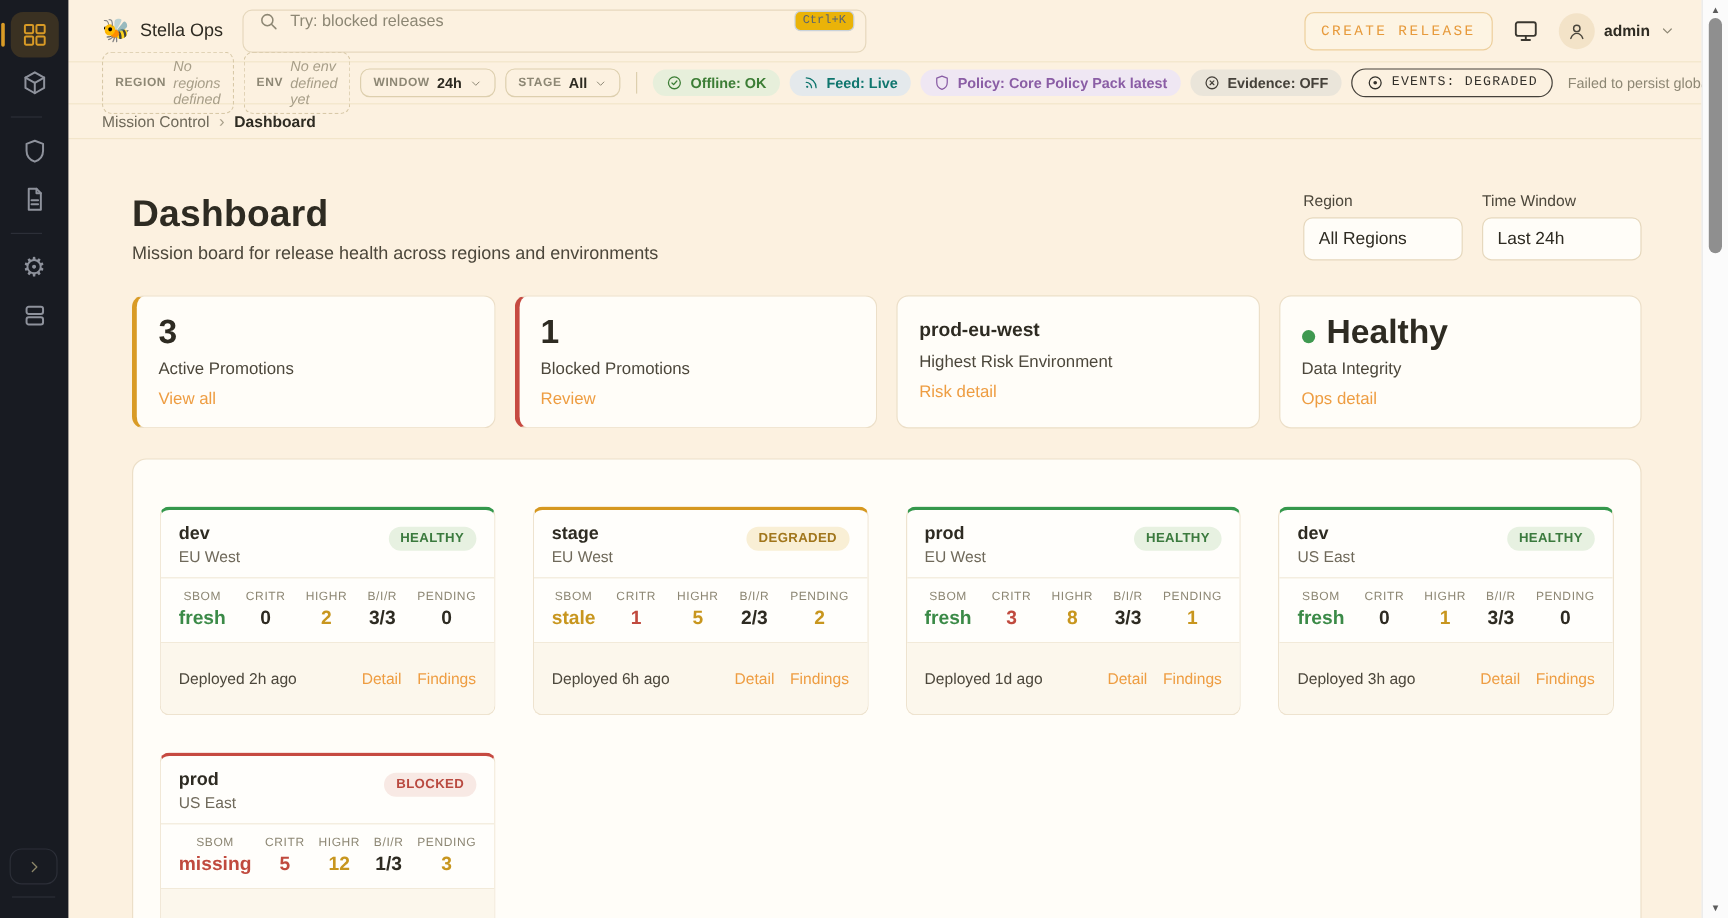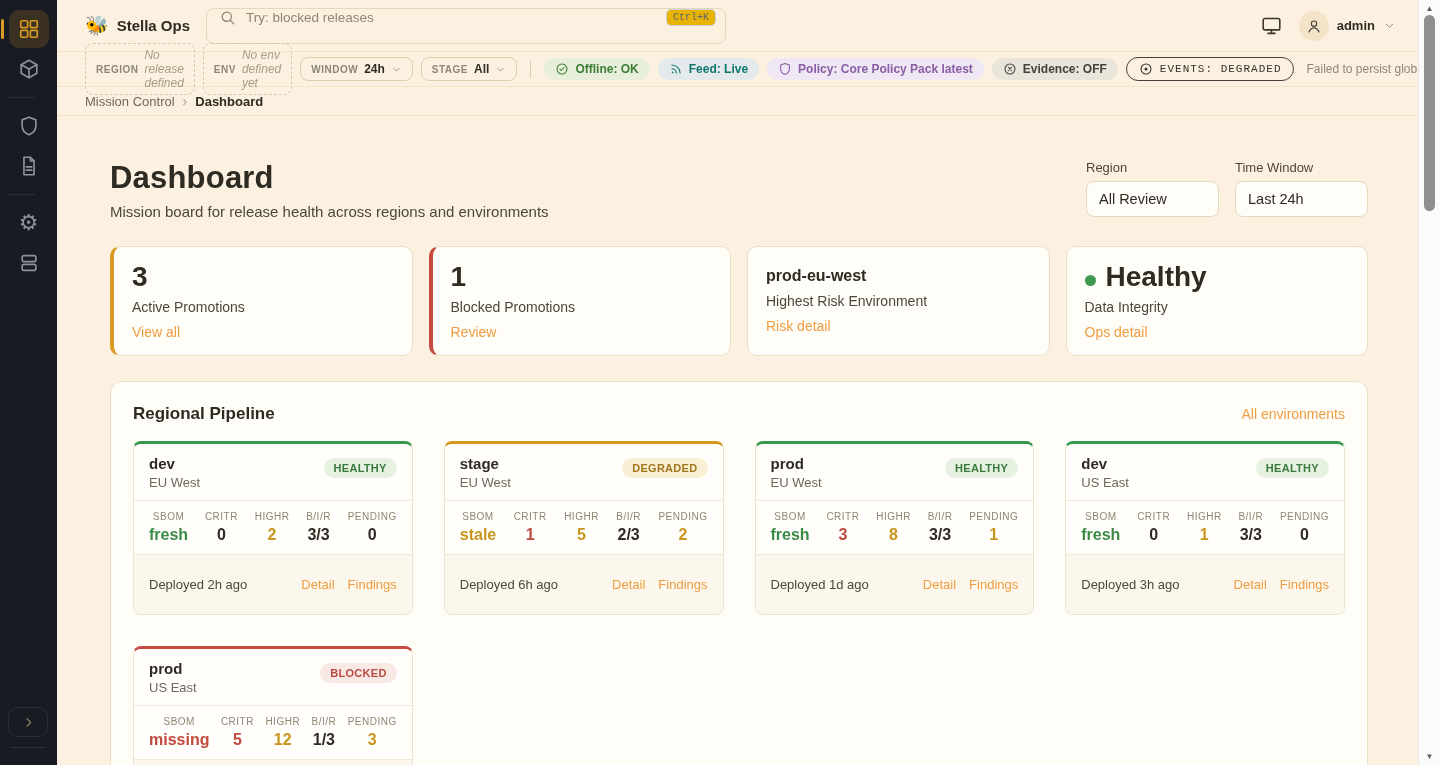--- a/index.html
+++ b/index.html
@@ -38,21 +38,21 @@
 
   
   .main { flex:1; display:flex; flex-direction:column; min-width:0; }
 
   .topbar {
     height:52px; flex-shrink:0; display:flex; align-items:center;
     gap:16px; padding:0 22px 0 28px; border-bottom:1px solid #f2e5ca;
   }
   .brand { display:flex; align-items:center; gap:8px; cursor:pointer; }
   .logo { font-size:19px; }
-  .brand-name { font-size:15px; font-weight:bold; color:#2e2b22; }
+  .brand-name { font-size:15px; font-weight:normal; color:#2e2b22; }
   .searchbox {
     flex:0 0 520px; height:36px; border:1px solid #e6d8bd; border-radius:8px;
     display:flex; align-items:center; gap:10px; padding:0 9px 16px 12px;
     color:#8d8774; font-size:13.5px; cursor:text;
   }
   .searchbox kbd {
     margin-left:auto; border:1px solid #c9d2da; border-radius:5px; padding:2px 6px;
     font-family:"Liberation Mono","DejaVu Sans Mono",monospace; font-size:10px;
     color:#5a6470; background:#eab308;
   }
@@ -264,20 +264,21 @@
         <span class="icon" id="search-icon-slot">
             <svg width="17" height="17" viewBox="0 0 24 24" fill="none" stroke="currentColor" stroke-width="1.8" stroke-linecap="round" stroke-linejoin="round">
               <circle cx="11" cy="11" r="6.5"></circle>
               <path d="M15.8 15.8L21 21"></path>
             </svg>
           </span>
         <span class="search-ph">Try: blocked releases</span>
         <kbd>Ctrl+K</kbd>
       </div>
       <div class="top-right">
+        <button class="create-btn">CREATE RELEASE</button>
         <button class="icon-btn">
           <span class="icon" id="monitor-icon-slot">
               <svg width="21" height="21" viewBox="0 0 24 24" fill="none" stroke="currentColor" stroke-width="1.8" stroke-linecap="round" stroke-linejoin="round">
                 <rect x="2.5" y="4" width="19" height="13" rx="2"></rect>
                 <path d="M12 17v4M8 21h8"></path>
               </svg>
             </span>
         </button>
         <div class="user">
           <span class="avatar">
@@ -295,21 +296,21 @@
               </svg>
             </span>
         </div>
       </div>
     </header>
 
     <div class="contextbar">
       <div id="filters" style="display:flex;gap:8px;align-items:center;">
           <div class="filter-pill">
             <span class="filter-label">REGION</span>
-            <span class="filter-value muted">No release defined</span>
+            <span class="filter-value muted">No regions defined</span>
           </div>
           <div class="filter-pill">
             <span class="filter-label">ENV</span>
             <span class="filter-value muted">No env defined yet</span>
           </div>
           <div class="filter-pill solid">
             <span class="filter-label">WINDOW</span>
             <span class="filter-value">24h</span>
             <span class="chev">
               <svg width="11" height="11" viewBox="0 0 24 24" fill="none" stroke="currentColor" stroke-width="1.8" stroke-linecap="round" stroke-linejoin="round">
@@ -387,41 +388,37 @@
     <main class="content">
 
       <div class="head-row">
         <div>
           <h1 class="page-title">Dashboard</h1>
           <p class="page-subtitle">Mission board for release health across regions and environments</p>
         </div>
         <div class="controls">
           <div class="control">
             <div class="ctl-label">Region</div>
-            <div class="ctl-box">All Review</div>
+            <div class="ctl-box">All Regions</div>
           </div>
           <div class="control">
             <div class="ctl-label">Time Window</div>
             <div class="ctl-box">Last 24h</div>
           </div>
         </div>
       </div>
 
       <div class="summary-grid" id="summary-grid">
           <article class="sum-card accent-amber"><div class="sum-value big"><span>3</span></div><div class="sum-label">Active Promotions</div><a class="sum-link">View all</a></article>
           <article class="sum-card accent-red"><div class="sum-value big"><span>1</span></div><div class="sum-label">Blocked Promotions</div><a class="sum-link">Review</a></article>
           <article class="sum-card"><div class="sum-value medium"><span>prod-eu-west</span></div><div class="sum-label">Highest Risk Environment</div><a class="sum-link">Risk detail</a></article>
           <article class="sum-card"><div class="sum-value big"><span class="sum-dot"></span><span>Healthy</span></div><div class="sum-label">Data Integrity</div><a class="sum-link">Ops detail</a></article>
         </div>
 
       <section class="panel">
-        <div class="panel-head">
-          <h2 class="panel-title">Regional Pipeline</h2>
-          <a class="panel-link">All environments</a>
-        </div>
         <div class="pipe-grid" id="pipe-grid">
             <article class="pipe-card tone-green">
               <div class="pipe-head">
                 <div>
                   <div class="pipe-name">dev</div>
                   <div class="pipe-region">EU West</div>
                 </div>
                 <span class="badge tone-green">HEALTHY</span>
               </div>
               <div class="pipe-stats">

